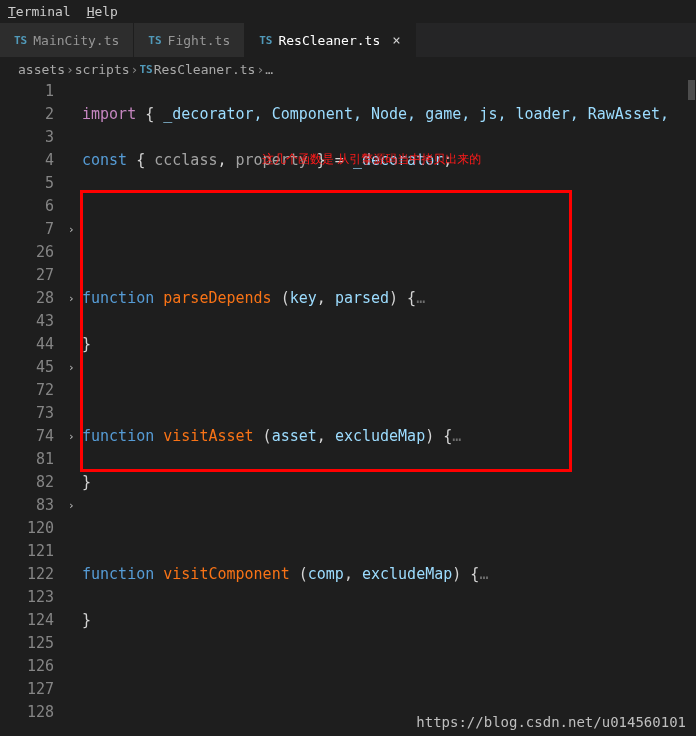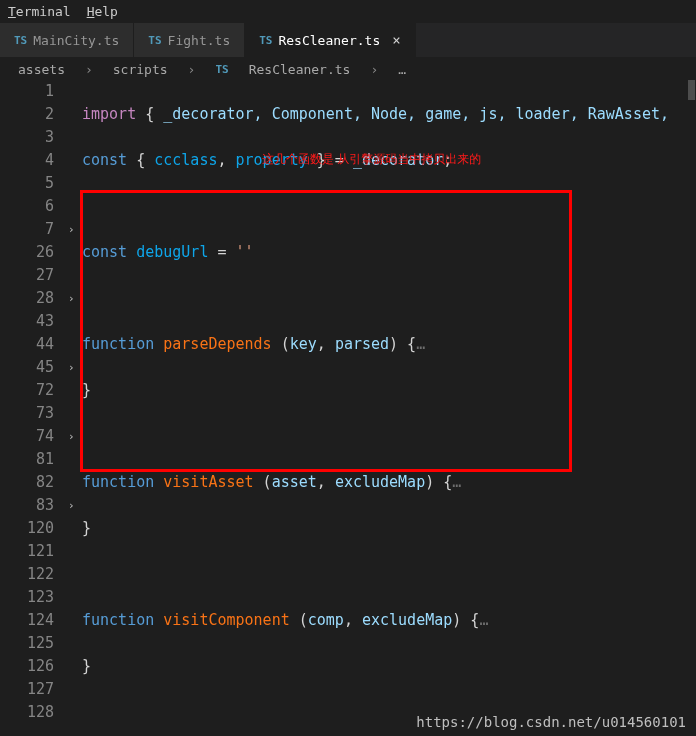--- a/index.html
+++ b/index.html
@@ -49,21 +49,21 @@
   font-size: 11px;
 }
 .tab .close {
   color: #d4d4d4;
   margin-left: 6px;
   font-size: 14px;
 }
 .breadcrumb {
   display: flex;
   align-items: center;
-  gap: 20px;
+  gap: 1px;
   padding: 4px 18px;
   background: #1e1e1e;
   color: #a9a9a9;
   font-size: 13px;
   height: 22px;
 }
 .breadcrumb .sep { color: #888; }
 .breadcrumb .ts-badge { color: #519aba; font-weight: bold; font-size: 11px; }
 .editor {
   display: flex;
@@ -89,21 +89,21 @@
   flex: 1;
   white-space: pre;
   color: #d4d4d4;
   overflow: hidden;
 }
 .line { height: 23px; }
 .tok-kw { color: #c586c0; }
 .tok-fn { color: #569cd6; }
 .tok-name { color: #f97316; }
 .tok-var { color: #9cdcfe; }
-.tok-const { color: #0ea5e9; }
+.tok-const { color: #a3a3a3; }
 .tok-str { color: #ce9178; }
 .tok-pun { color: #d4d4d4; }
 .tok-com { color: #6A9955; }
 .tok-hidden { color: #6e6e6e; }
 .redbox {
   position: absolute;
   border: 3px solid #ff0000;
   pointer-events: none;
 }
 .annotation {
@@ -228,21 +228,20 @@
       <div class="line"></div>
       <div class="line"></div>
       <div class="line"></div>
       <div class="line"></div>
       <div class="line"></div>
   </div>
   <div class="code">
 <div class="line"><span class="tok-kw">import</span><span> { </span><span class="tok-var">_decorator, Component, Node, game, js, loader, RawAsset,</span></div>
 <div class="line"><span class="tok-fn">const</span><span> { </span><span class="tok-const">ccclass</span><span>, </span><span class="tok-const">property</span><span> } = </span><span class="tok-var">_decorator</span><span>;</span></div>
 <div class="line"></div>
-<div class="line"><span class="tok-fn">const</span><span> </span><span class="tok-const">debugUrl</span><span> = </span><span class="tok-str">''</span></div>
 <div class="line"></div>
 <div class="line"><span class="tok-fn">function</span><span> </span><span class="tok-name">parseDepends</span><span> (</span><span class="tok-var">key</span><span>, </span><span class="tok-var">parsed</span><span>) {</span><span class="tok-hidden">…</span></div>
 <div class="line"><span class="tok-pun">}</span></div>
 <div class="line"></div>
 <div class="line"><span class="tok-fn">function</span><span> </span><span class="tok-name">visitAsset</span><span> (</span><span class="tok-var">asset</span><span>, </span><span class="tok-var">excludeMap</span><span>) {</span><span class="tok-hidden">…</span></div>
 <div class="line"><span class="tok-pun">}</span></div>
 <div class="line"></div>
 <div class="line"><span class="tok-fn">function</span><span> </span><span class="tok-name">visitComponent</span><span> (</span><span class="tok-var">comp</span><span>, </span><span class="tok-var">excludeMap</span><span>) {</span><span class="tok-hidden">…</span></div>
 <div class="line"><span class="tok-pun">}</span></div>
 

